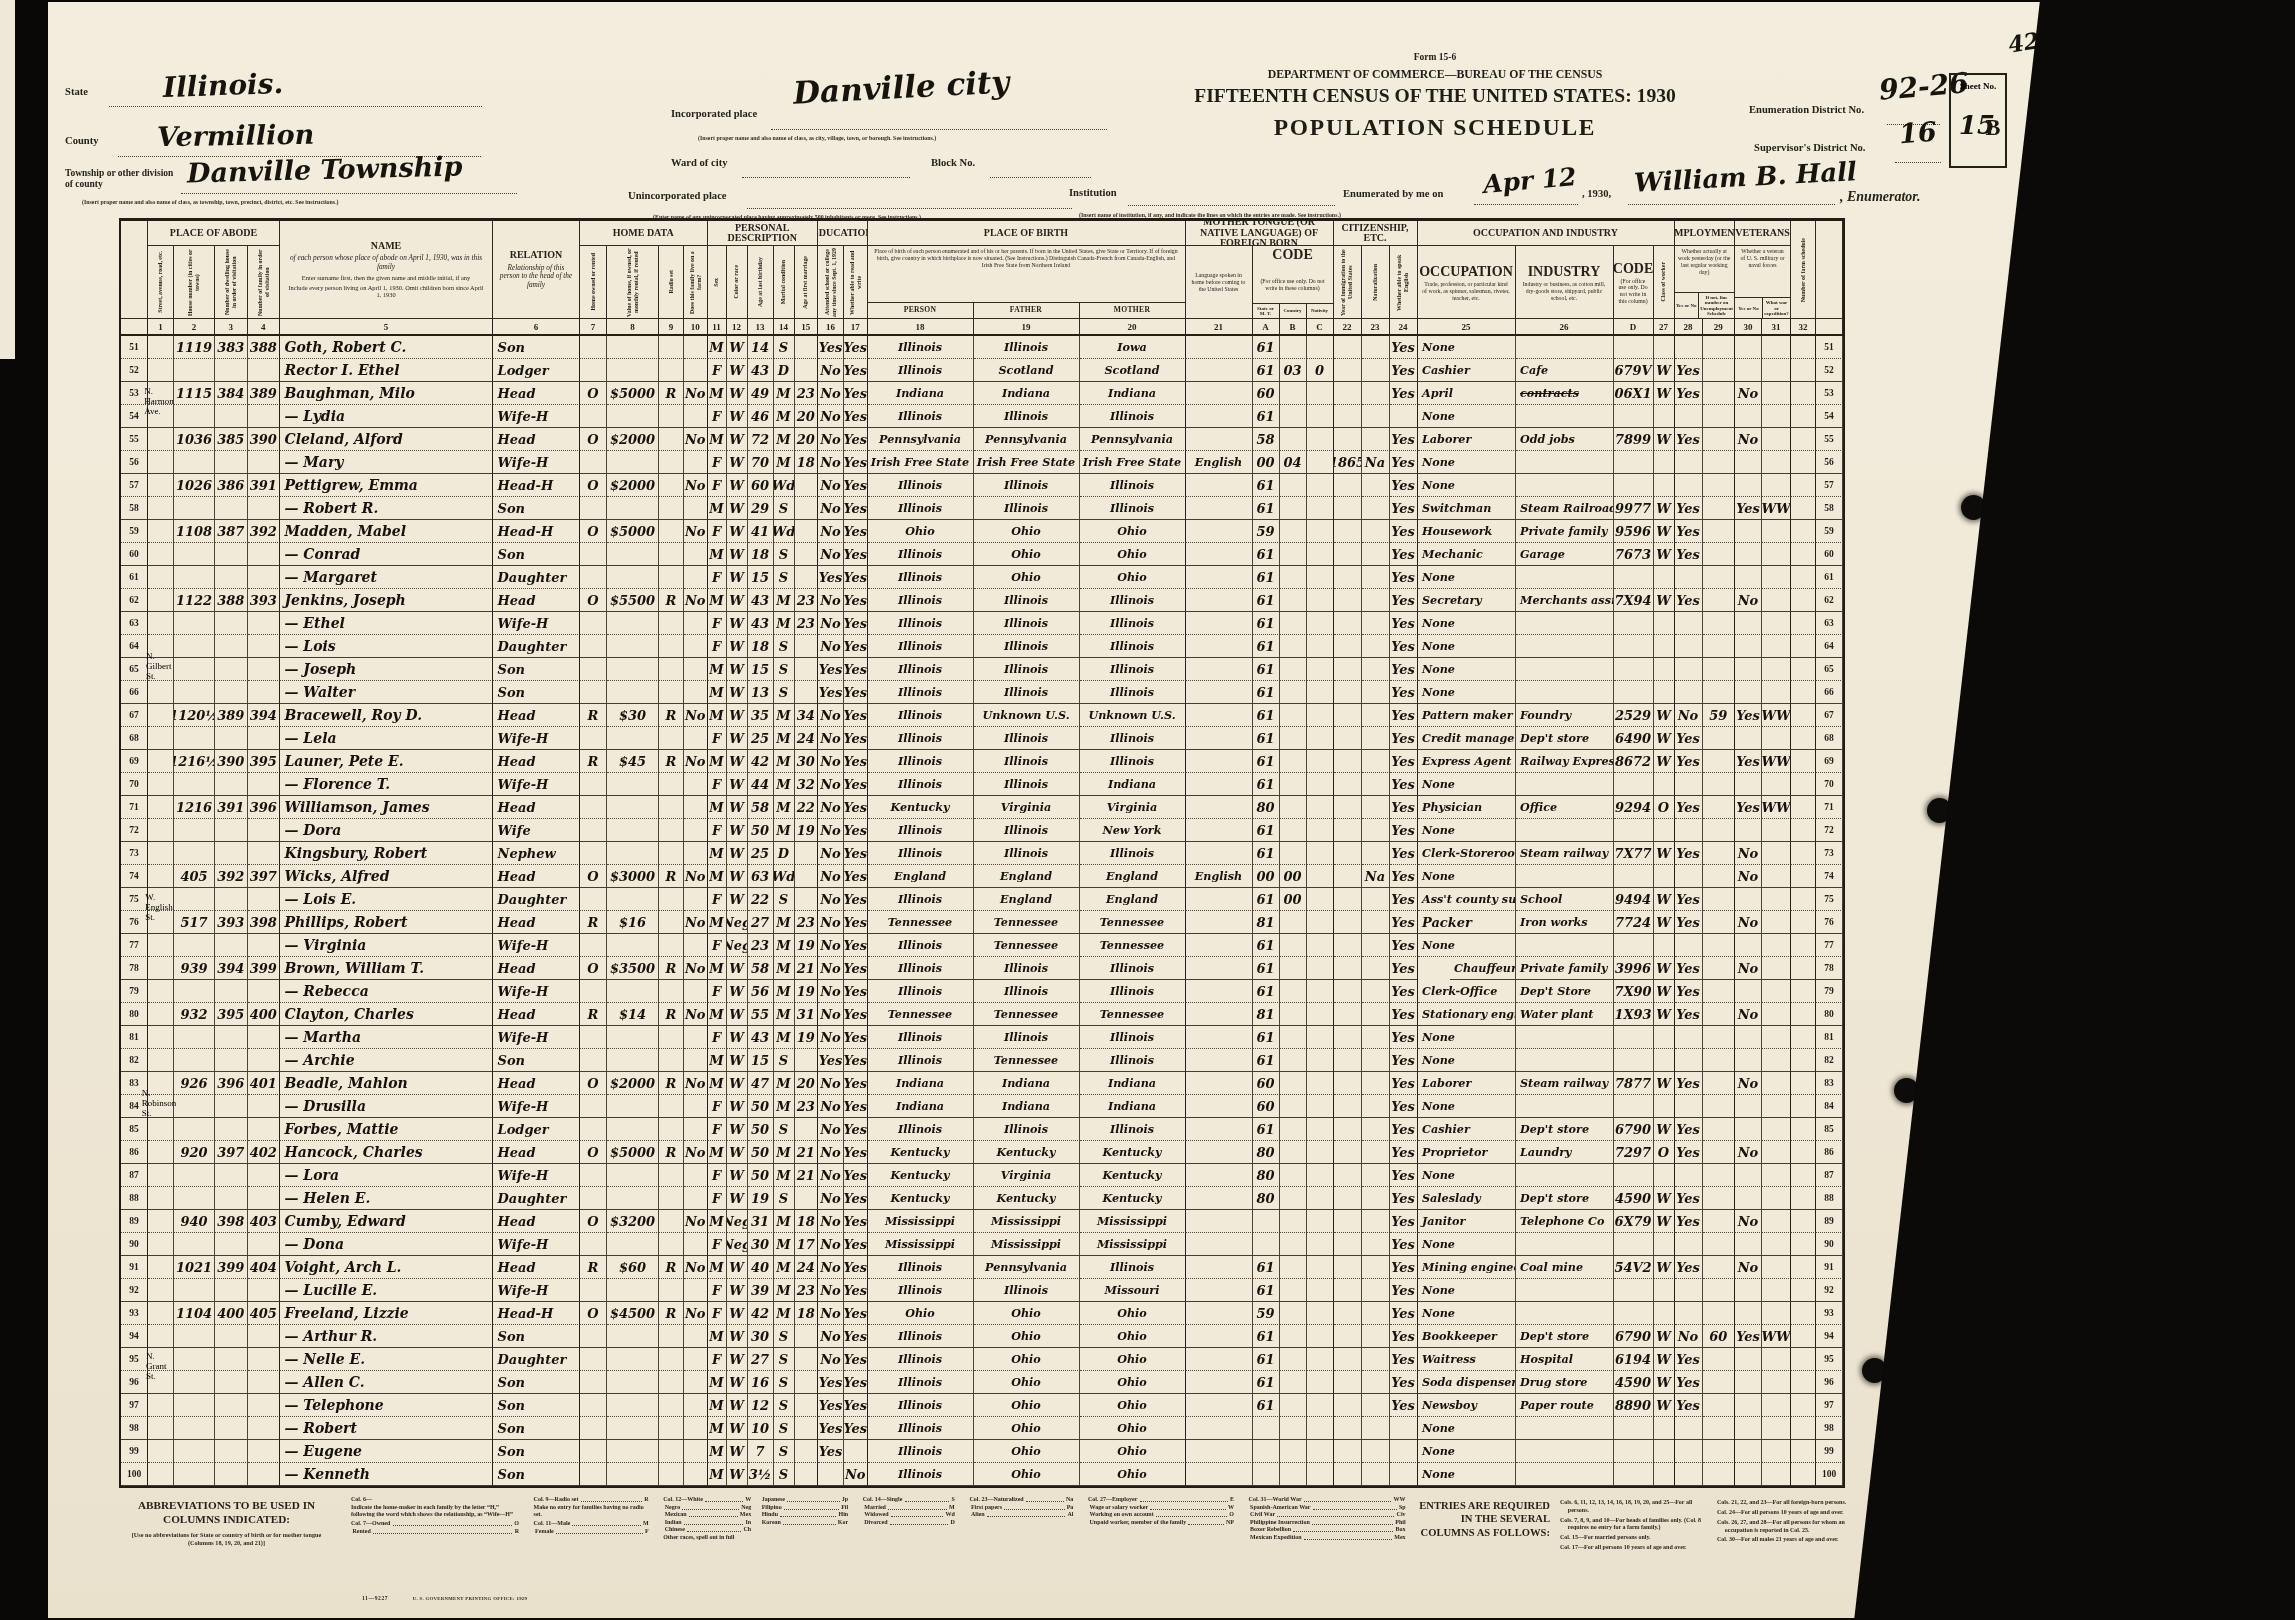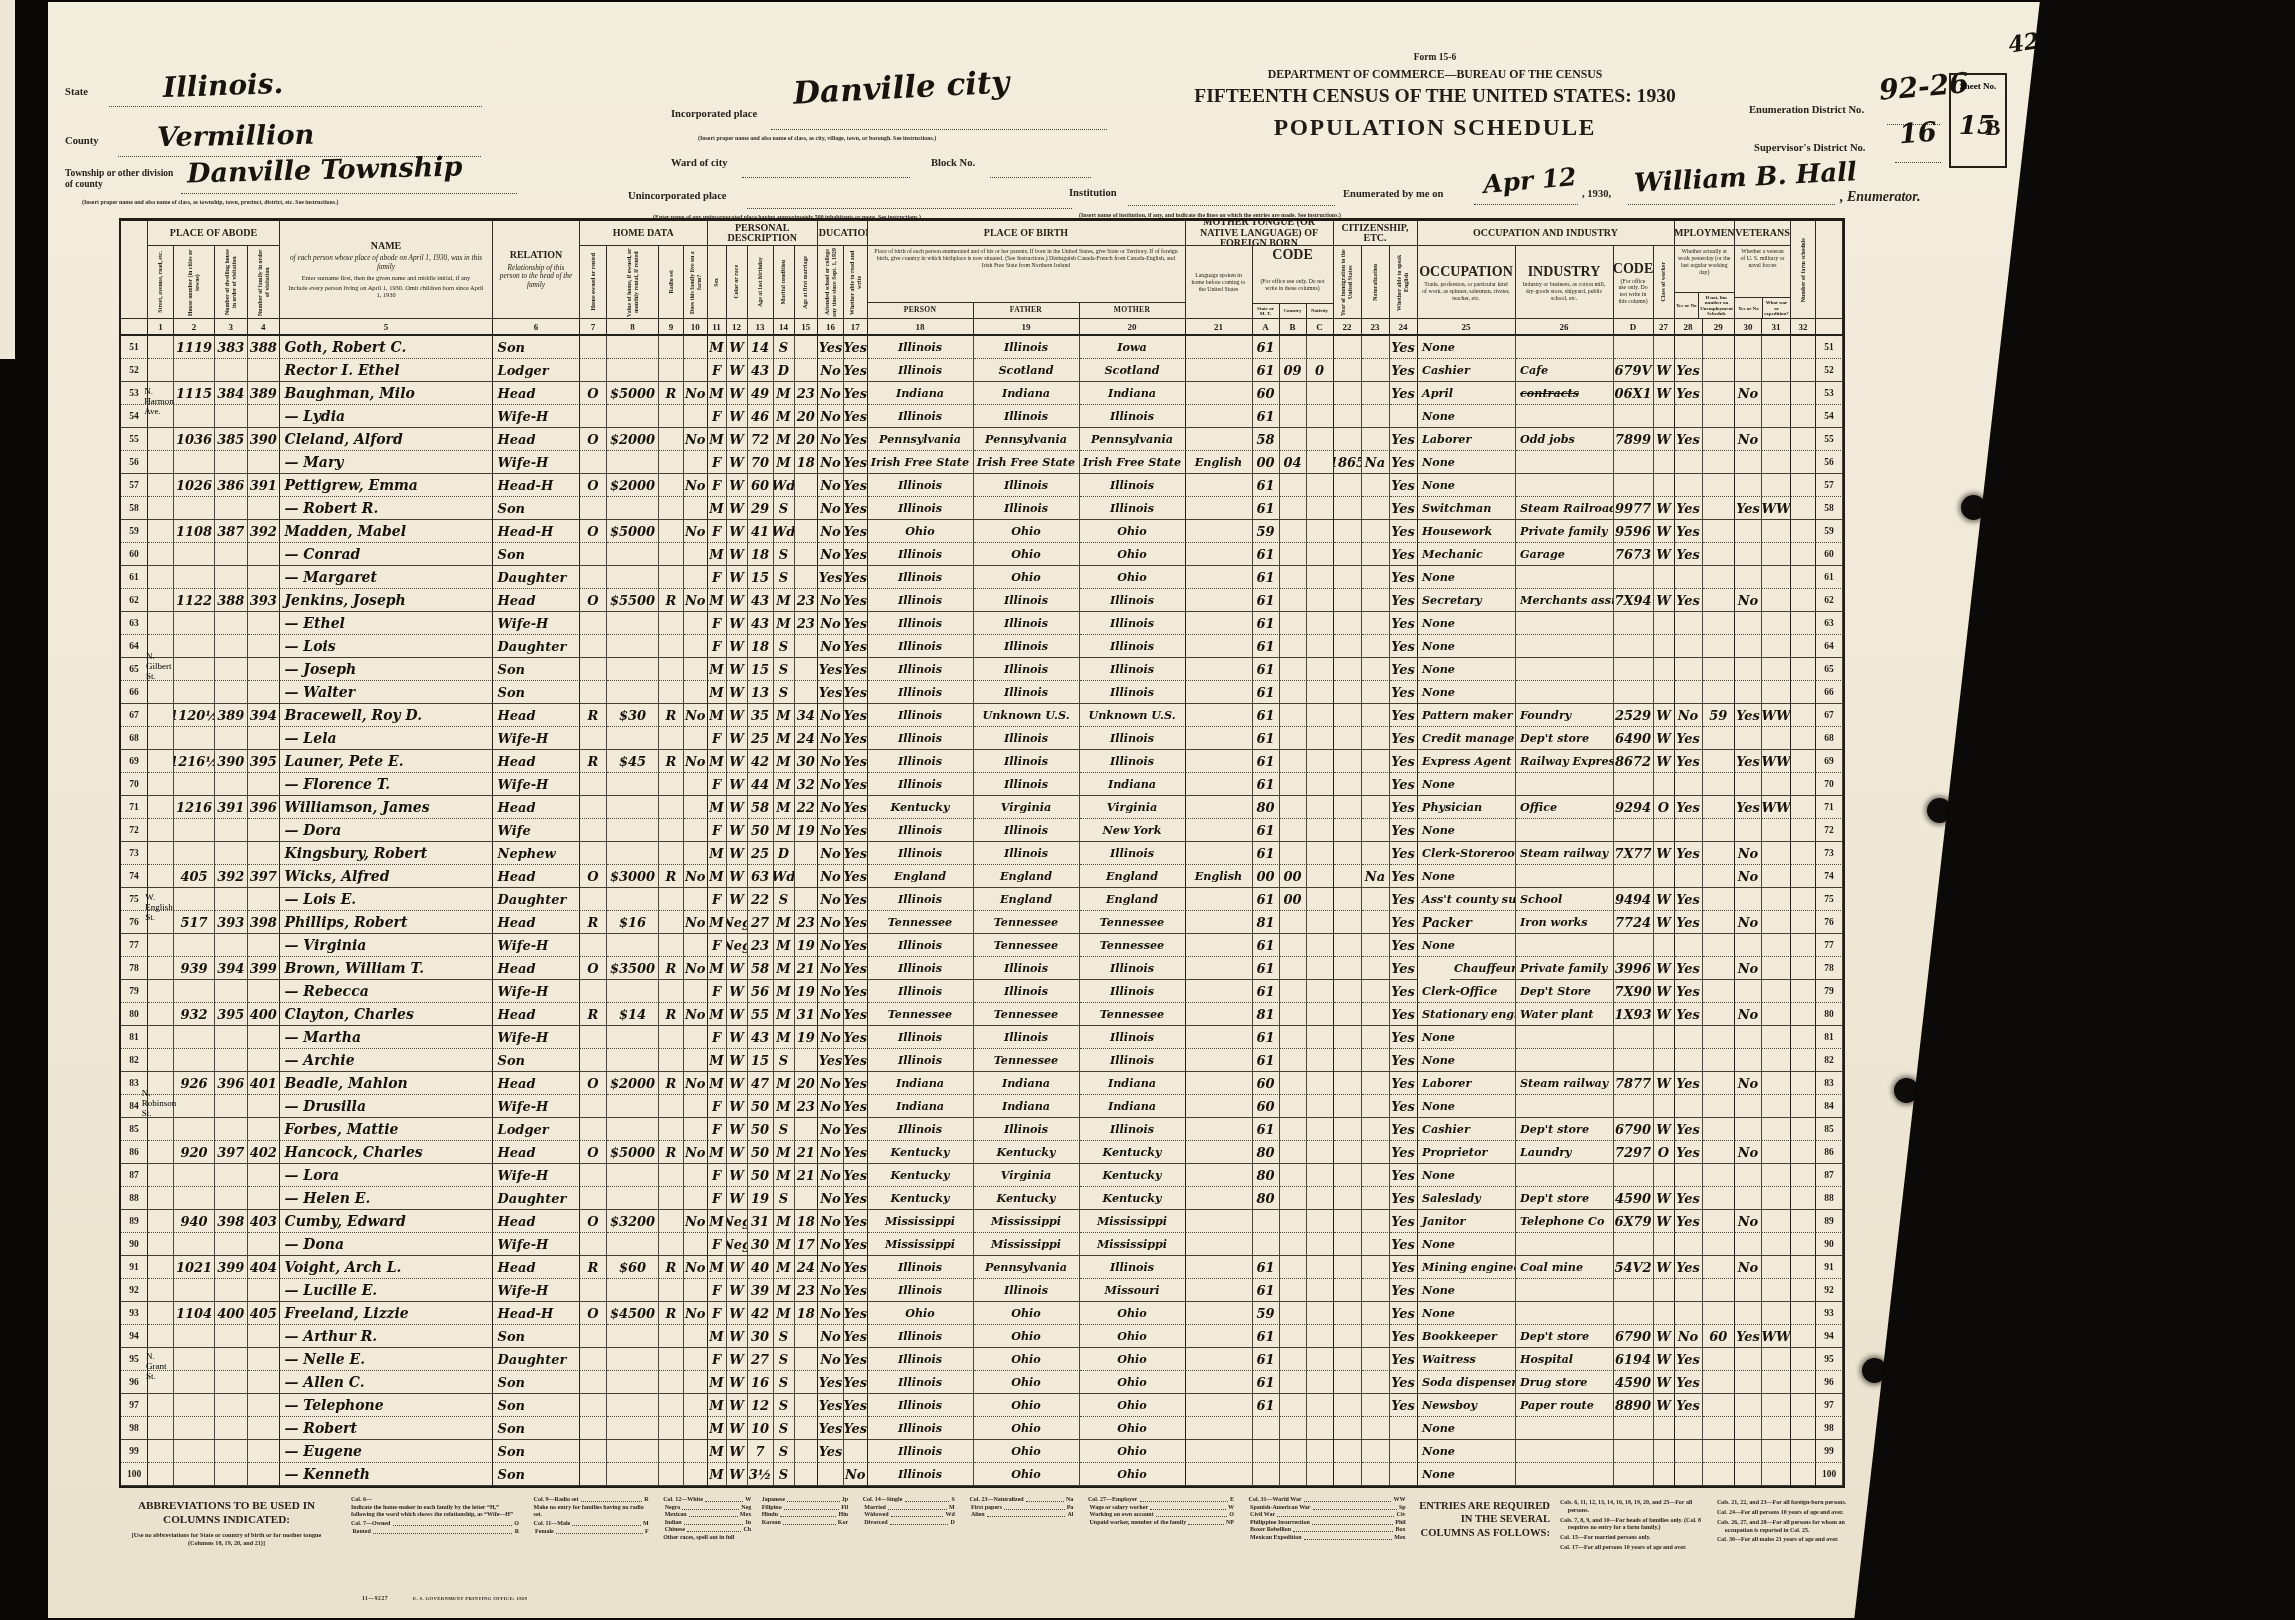--- a/index.html
+++ b/index.html
@@ -392,21 +392,21 @@
         <div class="gc sol hw">43</div>
         <div class="gc sol hw">D</div>
         <div class="gc hb sol hw"></div>
         <div class="gc sol hw">No</div>
         <div class="gc hb sol hw">Yes</div>
         <div class="gc sol hw" style="font-size: 11.2px;">Illinois</div>
         <div class="gc sol hw" style="font-size: 11.2px;">Scotland</div>
         <div class="gc hb sol hw" style="font-size: 11.2px;">Scotland</div>
         <div class="gc sol hw" style="font-size: 11.2px;"></div>
         <div class="gc sol hw">61</div>
-        <div class="gc sol hw">09</div>
+        <div class="gc sol hw">03</div>
         <div class="gc hb sol hw">0</div>
         <div class="gc sol hw"></div>
         <div class="gc sol hw"></div>
         <div class="gc hb sol hw">Yes</div>
         <div class="gc sol hw lft" style="font-size: 11.2px;">Cashier</div>
         <div class="gc sol hw lft" style="font-size: 11.2px;">Cafe</div>
         <div class="gc sol hw">679V</div>
         <div class="gc hb sol hw">W</div>
         <div class="gc sol hw">Yes</div>
         <div class="gc hb sol hw"></div>

